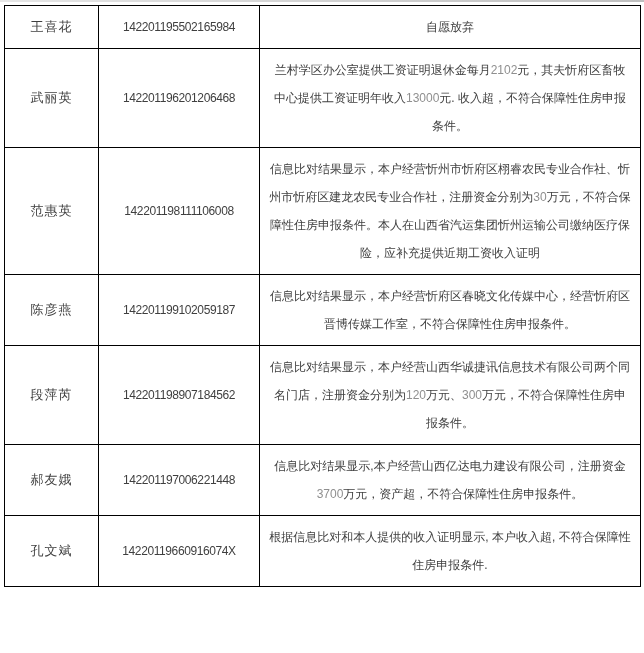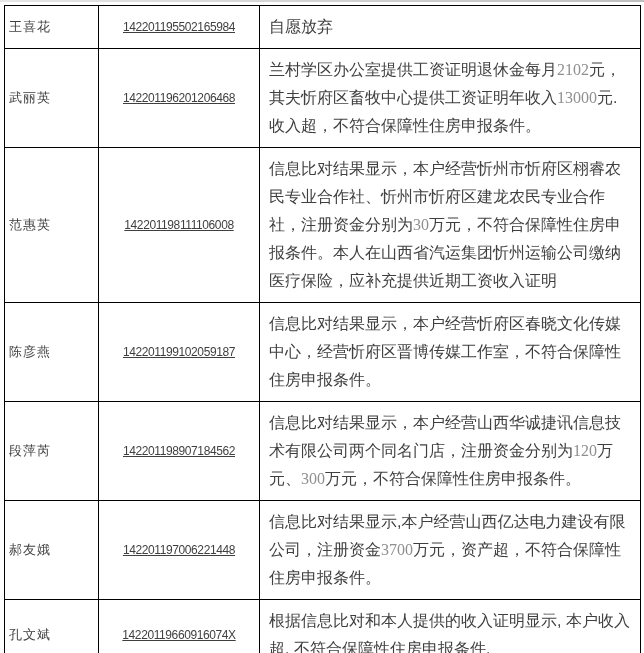--- a/index.html
+++ b/index.html
@@ -24,43 +24,42 @@
     table-layout: fixed;
   }
   .tbl td {
     border: 1px solid #000000;
     vertical-align: middle;
     color: var(--text, #3f3f3f);
     background: #ffffff;
   }
   .c-name {
     width: 94px;
+    text-align: center;
     font-size: 13px;
     padding: 7px 4px;
     letter-spacing: 1px;
   }
   .c-id {
     width: 161px;
     text-align: center;
     font-size: 12px;
     color: var(--id-text, #5a5a5a);
     padding: 7px 4px;
     letter-spacing: -0.4px;
-    text-decoration: underline;
   }
   .c-remark {
     width: 381px;
-    text-align: left;
-    font-size: 16px;
+    text-align: center;
+    font-size: 12px;
     line-height: 28px;
     padding: 7px 9px;
   }
   .c-remark .num {
     color: var(--num-tint, #8f8f8f);
-    font-family: Liberation Serif, serif;
   }
 </style>
 </head>
 <body>
 
 <div class="top-edge"></div>
 
 <div class="page">
   <table class="tbl">
     <tbody id="tbody">

